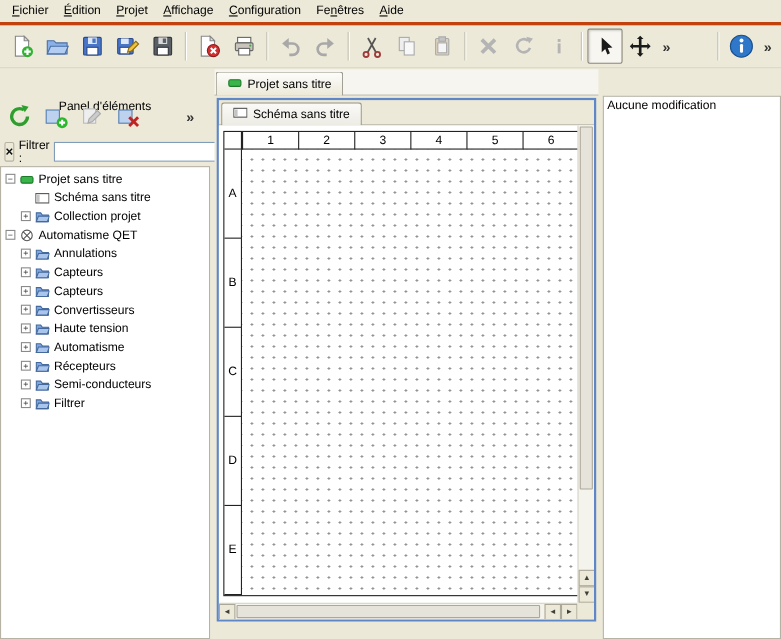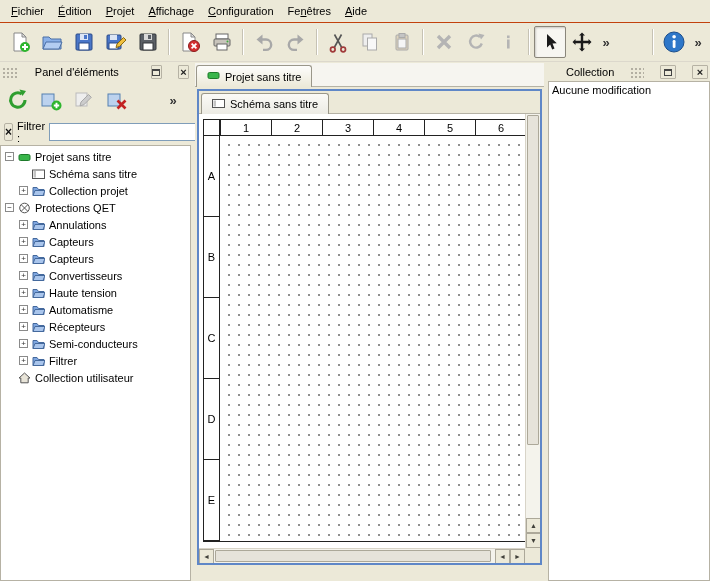--- a/index.html
+++ b/index.html
@@ -2,39 +2,39 @@
 <html><head>
 <meta charset="utf-8">
 <style>
   * { margin:0; padding:0; box-sizing:border-box; }
   html,body { background:#888; }
   .app {
     position:relative; width:710px; height:581px; overflow:hidden;
     background:#ece9d8; font-family:"Liberation Sans", sans-serif; font-size:11px; color:#000;
   }
   
-  .menubar { height:23px; display:flex; align-items:center; padding-left:4px; border-bottom:1px solid #c2410c; }
+  .menubar { height:23px; display:flex; align-items:center; padding-left:4px; border-bottom:3px solid #c2410c; }
   .menu-item { padding:4px 7px; cursor:default; }
   .menu-item u { text-decoration:underline; }
   
   .toolbar { height:39px; display:flex; align-items:center; padding:2px 4px; border-bottom:1px solid #dcd8cc; }
   .tb-btn { width:32px; height:32px; display:flex; align-items:center; justify-content:center;
             background:transparent; border:1px solid transparent; border-radius:2px; }
   .tb-btn.active { border:1px solid #8a867a; background:#f7f6f1; box-shadow:inset 1px 1px 2px rgba(0,0,0,.18); }
   .tb-btn.overflow { width:16px; font-size:13px; font-weight:bold; color:#333; }
   .tb-sep { width:2px; height:26px; border-left:1px solid #c6c2b4; border-right:1px solid #ffffff; margin:0 4px; }
   .tb-spring { flex:1; }
   .tb-btn svg { display:block; }
   
   .main { position:absolute; top:63px; left:0; right:0; bottom:0; display:flex; }
   .dock { display:flex; flex-direction:column; }
   .dock-left { width:191px; }
   .dock-right { width:162px; }
   .dock-gap { width:4px; }
-  .dock-title { height:18px; display:flex; align-items:center; gap:16px; padding:0 2px; }
+  .dock-title { height:18px; display:flex; align-items:center; gap:16px; padding:12px 2px;flex-direction:column; }
   .grip { height:11px; width:26px;
           background-image:radial-gradient(#b3afa2 1px, transparent 1.1px); background-size:4px 4px; }
   .grip.grow { flex:1; }
   .dock-title-text { white-space:nowrap; }
   .dock-btn { width:16px; height:14px; display:flex; align-items:center; justify-content:center;
               background:#ece9d8; border:1px solid #b6b2a4; border-radius:1px; }
   .float-ico { width:8px; height:7px; border:1px solid #444; border-top-width:2px; display:block; }
   .close-ico { font-size:11px; font-weight:bold; line-height:10px; color:#222; }
   
   .panel-toolbar { height:38px; display:flex; align-items:center; gap:3px; padding:2px 3px; }
@@ -367,21 +367,21 @@
           <div class="tree-row" style="padding-left: 4px;">
     <span class="expander">−</span>
 
     <span class="ticon">
               <svg width="13" height="12">
                 <circle cx="6.5" cy="6" r="4.8" fill="#fff" stroke="#555"></circle>
                 <path d="M3.2 2.7 L9.8 9.3 M9.8 2.7 L3.2 9.3" stroke="#555"></path>
               </svg>
             </span>
 
-    <span class="tree-label">Protections QET</span>
+    <span class="tree-label">Automatisme QET</span>
   </div>
           <div class="tree-row" style="padding-left: 18px;">
     <span class="expander">+</span>
 
     <span class="ticon">
               <svg width="13" height="12">
                 <path d="M1 2.5 h4 l1.5 2 H12 V10.5 H1 z" fill="#7ea6e0" stroke="#44699d"></path>
                 <path d="M1 10.5 l2 -5 h10 l-2 5 z" fill="#a9c5ec" stroke="#44699d"></path>
               </svg>
             </span>
@@ -476,30 +476,20 @@
     <span class="expander">+</span>
 
     <span class="ticon">
               <svg width="13" height="12">
                 <path d="M1 2.5 h4 l1.5 2 H12 V10.5 H1 z" fill="#7ea6e0" stroke="#44699d"></path>
                 <path d="M1 10.5 l2 -5 h10 l-2 5 z" fill="#a9c5ec" stroke="#44699d"></path>
               </svg>
             </span>
 
     <span class="tree-label">Filtrer</span>
-  </div>
-          <div class="tree-row" style="padding-left: 4px;">
-    <span class="expander" style="visibility: hidden;"></span>
-
-    <span class="ticon">
-              <svg width="13" height="12">
-                <path d="M6.5 1 L12 6 H10.2 V10.8 H2.8 V6 H1 Z" fill="#e8e4d8" stroke="#555"></path>
-              </svg>
-            </span>
-    <span class="tree-label">Collection utilisateur</span>
   </div>
         </div>
     </div>
 
     <div class="dock-gap"></div>
 
     <div class="mdi">
       <div class="mdi-tabbar">
         <div class="tab">
           <span><svg width="13" height="11">

